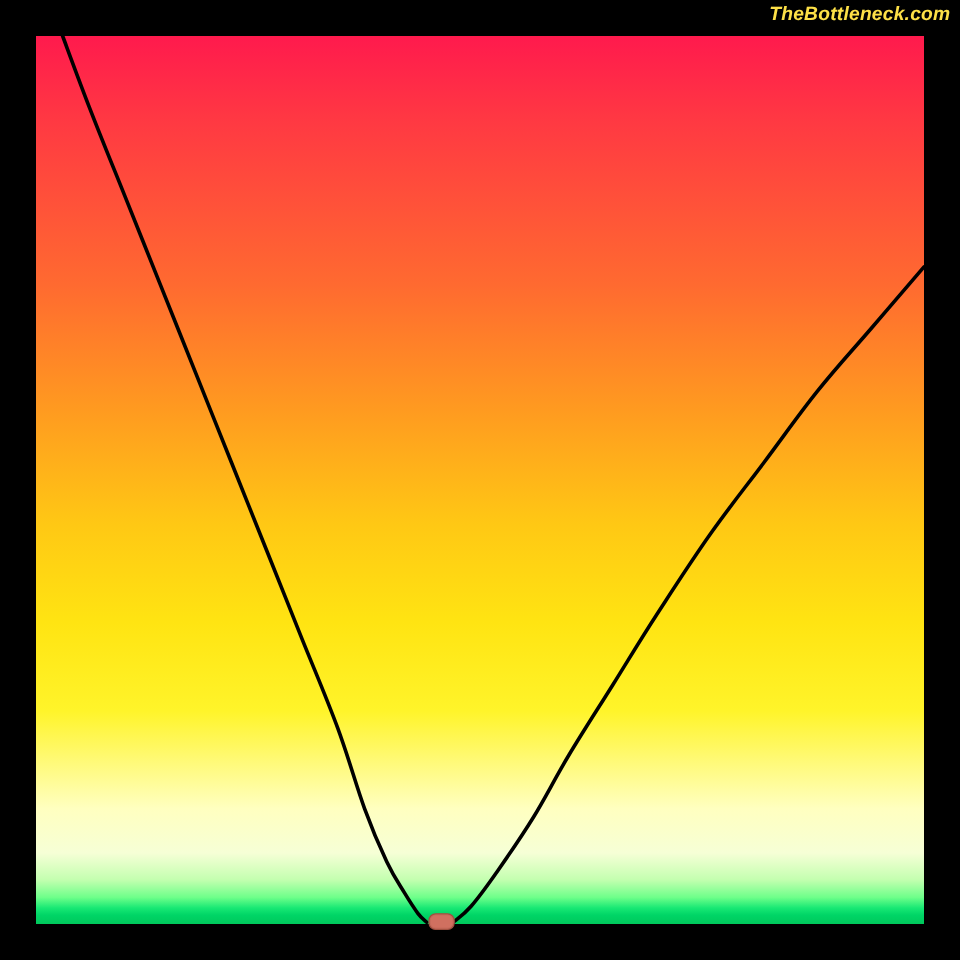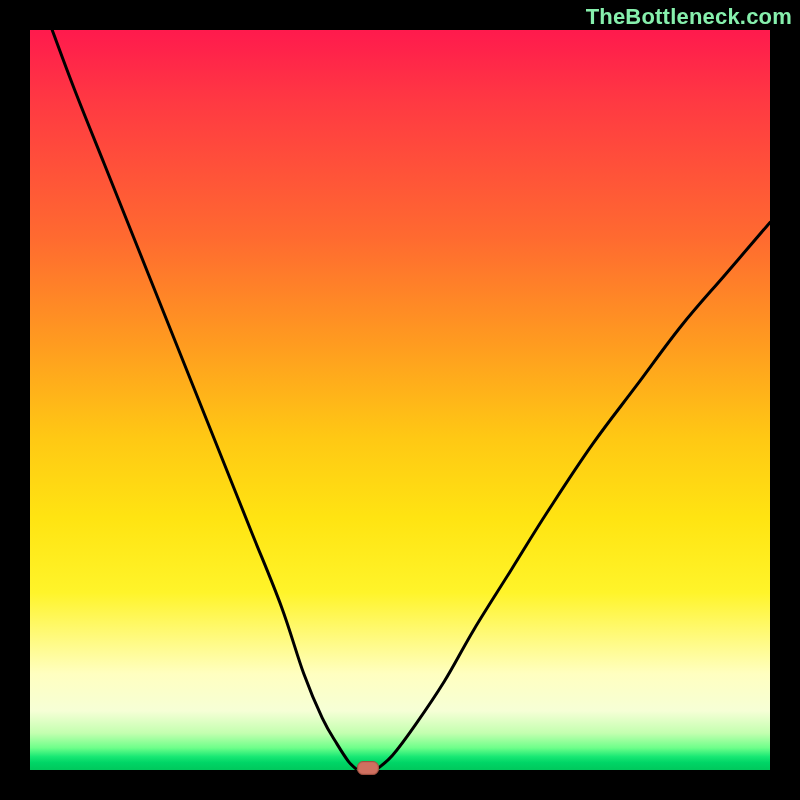--- a/index.html
+++ b/index.html
@@ -39,25 +39,26 @@
       #6eff8a 97%,
       #18e874 98.2%,
       #00d566 99%,
       #00c85c 100%
     );
   }
   .watermark {
     position: absolute;
     top: 4px;
     right: 8px;
-    color: #86efac;
-    font-size: 22px;
+    color: #fde047;
+    font-size: 16px;
     font-weight: 600;
     letter-spacing: 0.2px;
     user-select: none;
+    font-style: italic;
   }
   svg.curve {
     position: absolute;
     left: 0;
     top: 0;
     width: 740px;
     height: 740px;
     overflow: visible;
   }
   .marker {

